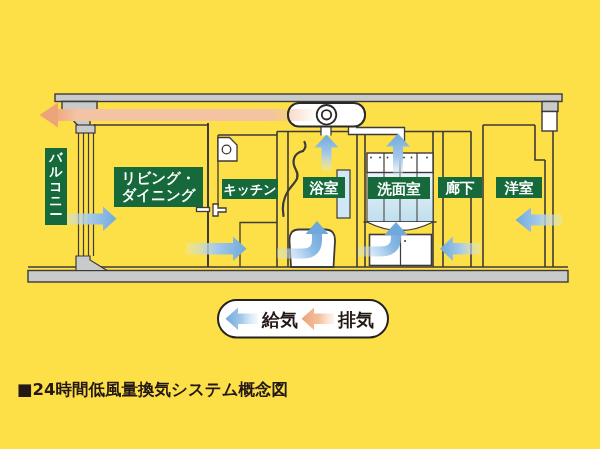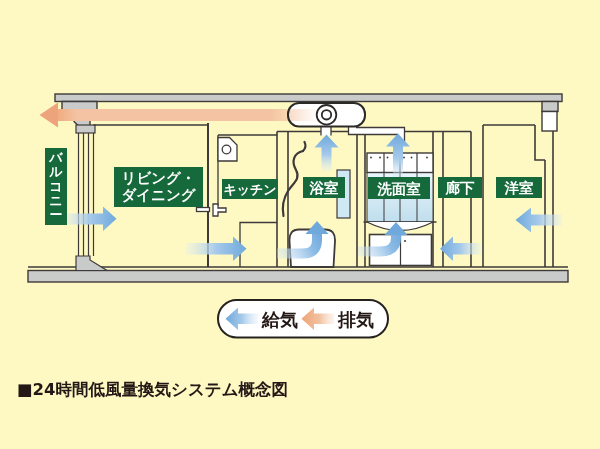--- a/index.html
+++ b/index.html
@@ -1,16 +1,16 @@
 <!DOCTYPE html>
 <html><head>
 <meta charset="utf-8">
 <style>
   html,body{margin:0;padding:0;background:#ffffff;}
-  .canvas{position:relative;width:600px;height:449px;background:#fef9c3;overflow:hidden;
+  .canvas{position:relative;width:600px;height:449px;background:#fde047;overflow:hidden;
           font-family:"DejaVu Sans","Liberation Sans",sans-serif;}
   svg text{font-family:"DejaVu Sans","Liberation Sans",sans-serif;}
   .room-label{font-weight:bold;fill:#ffffff;}
   .legend-label{font-weight:bold;fill:#231815;}
   .caption{font-weight:bold;fill:#231815;}
 </style>
 </head>
 <body>
 
 <div class="canvas">

